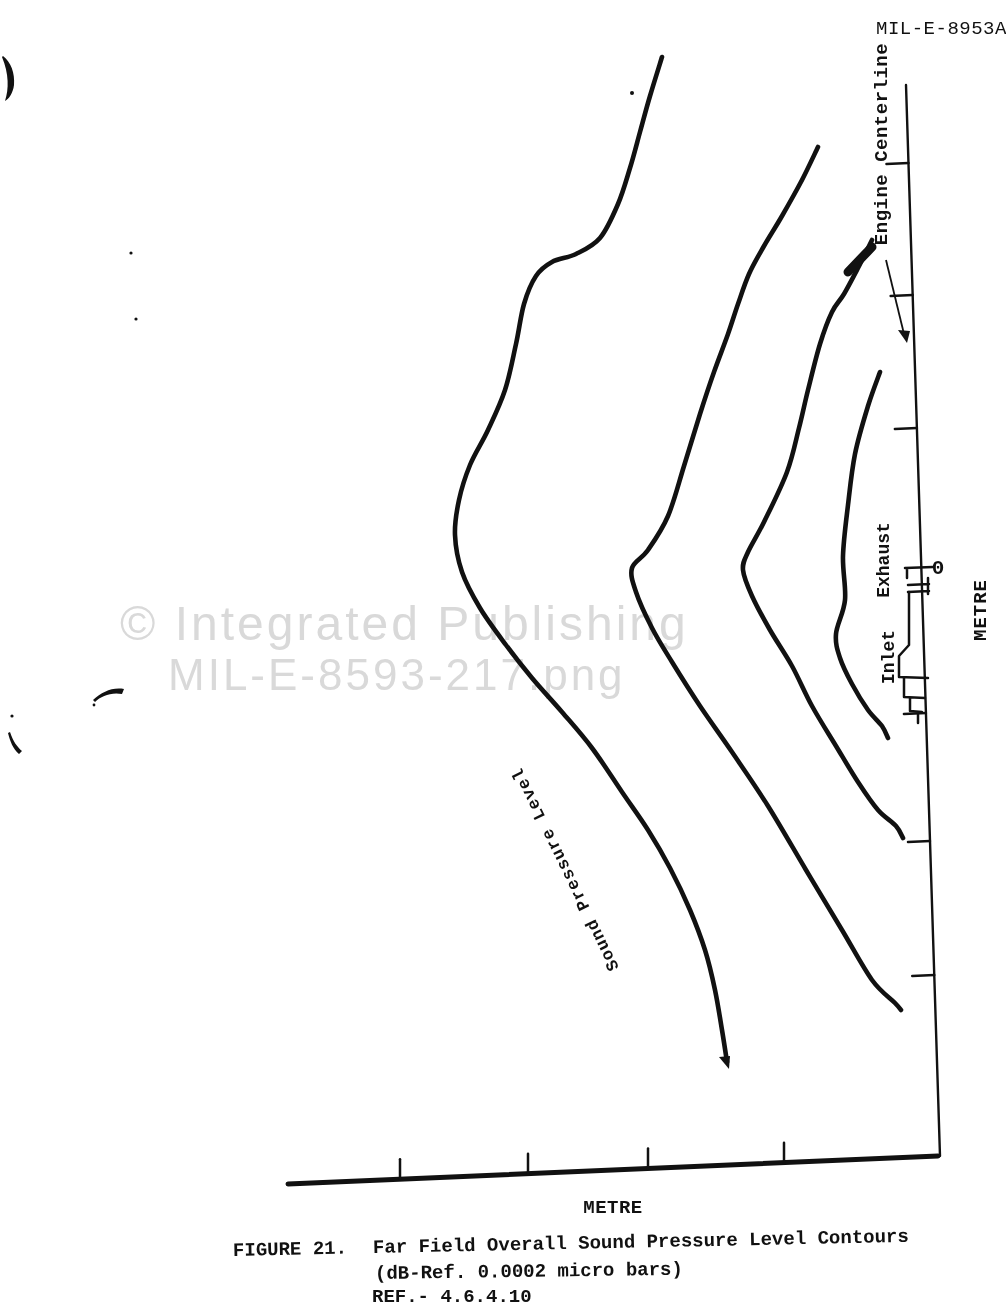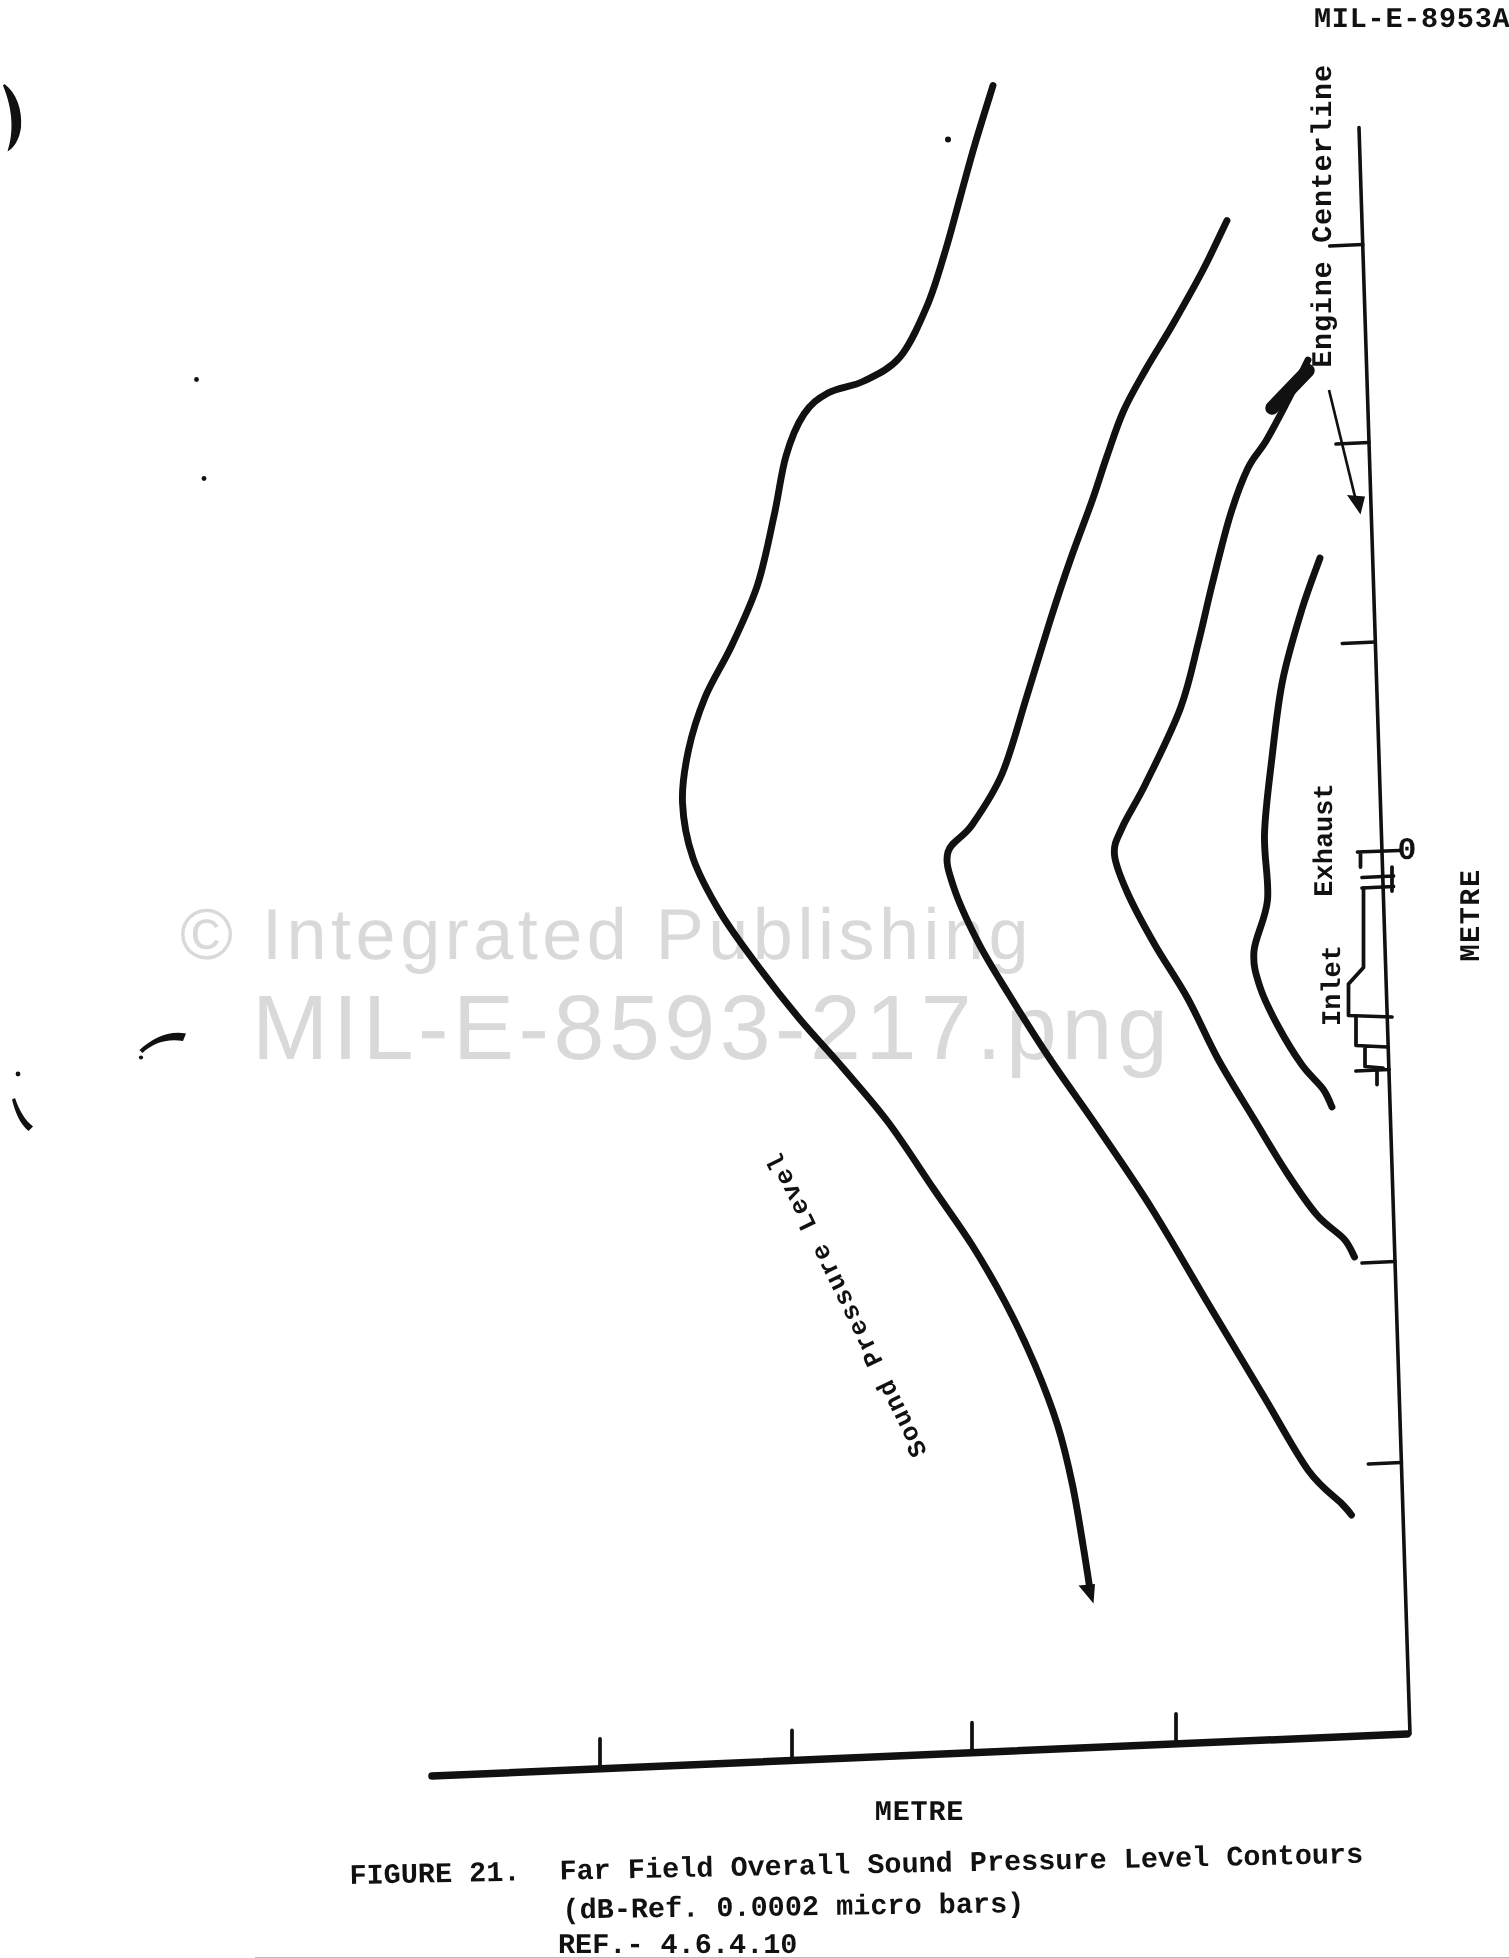--- a/index.html
+++ b/index.html
@@ -6,30 +6,30 @@
   .page{
     position:relative;
     width:1006px;height:1305px;
     margin:0 auto;
     background:#ffffff;
     overflow:hidden;
     font-family:"Liberation Mono","DejaVu Sans Mono",monospace;
     color:#111;
   }
   .doc-number{
-    position:absolute;left:876px;top:2px;
-    font-size:19px;font-weight:700;letter-spacing:.5px;white-space:nowrap;
+    position:absolute;left:876px;top:18px;
+    font-size:19px;font-weight:400;letter-spacing:.5px;white-space:nowrap;
   }
   .watermark{
     position:absolute;left:0;top:0;width:100%;
     font-family:"Liberation Sans","DejaVu Sans",sans-serif;
     color:#d9d9d9;pointer-events:none;
   }
   .wm1{position:absolute;left:120px;top:596px;font-size:48px;letter-spacing:3px;white-space:nowrap;}
-  .wm2{position:absolute;left:168px;top:650px;font-size:61px;letter-spacing:3px;white-space:nowrap;}
+  .wm2{position:absolute;left:168px;top:650px;font-size:44px;letter-spacing:3px;white-space:nowrap;}
   svg.fig{position:absolute;left:0;top:0;}
   .lbl{position:absolute;white-space:nowrap;font-weight:700;}
   .vlabel{transform:translate(-50%,-50%) rotate(-90deg);}
   .lbl-engine-centerline{left:882px;top:144px;font-size:19px;letter-spacing:.5px;}
   .lbl-exhaust{left:884px;top:560px;font-size:18px;}
   .lbl-inlet{left:889px;top:657px;font-size:18px;}
   .lbl-metre-right{left:981px;top:610px;font-size:19px;letter-spacing:1px;}
   .lbl-zero{left:938px;top:568px;font-size:21px;transform:translate(-50%,-50%);}
   .lbl-spl{
     left:566px;top:869px;font-size:17px;letter-spacing:1px;

